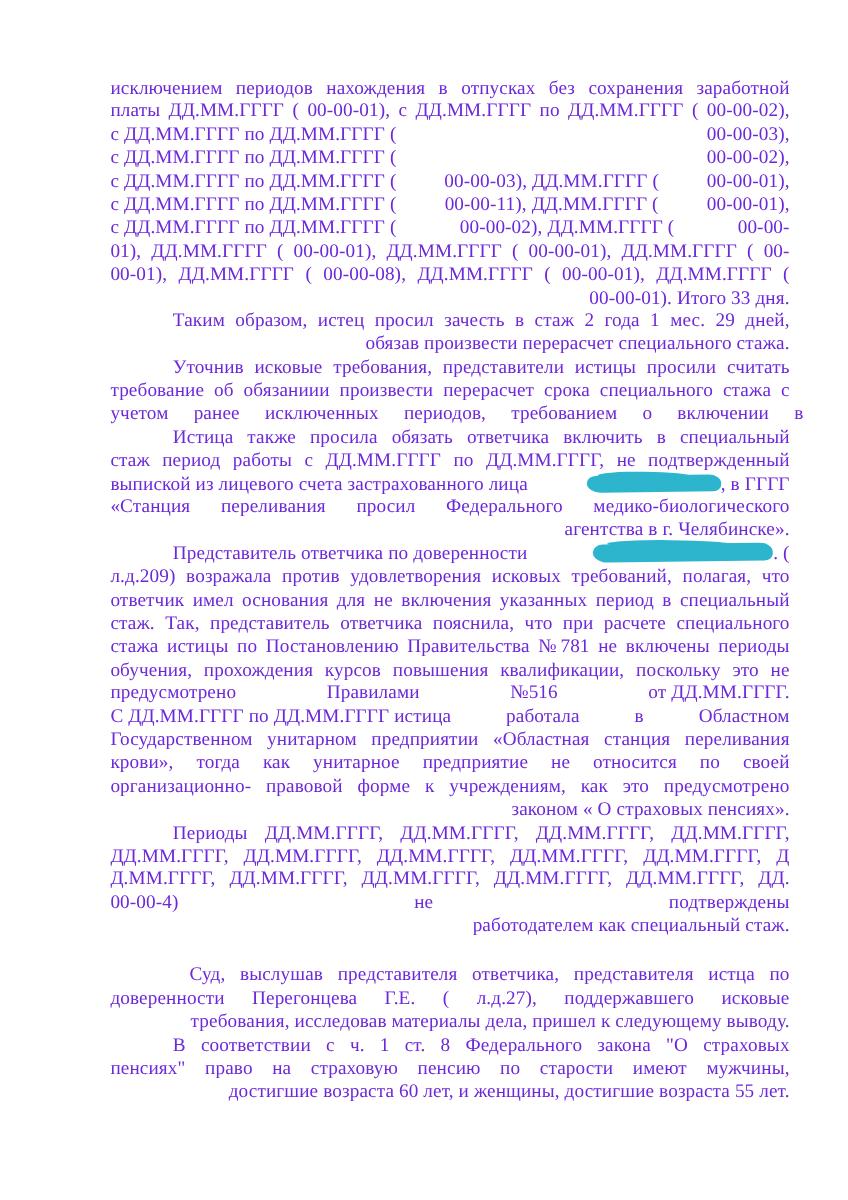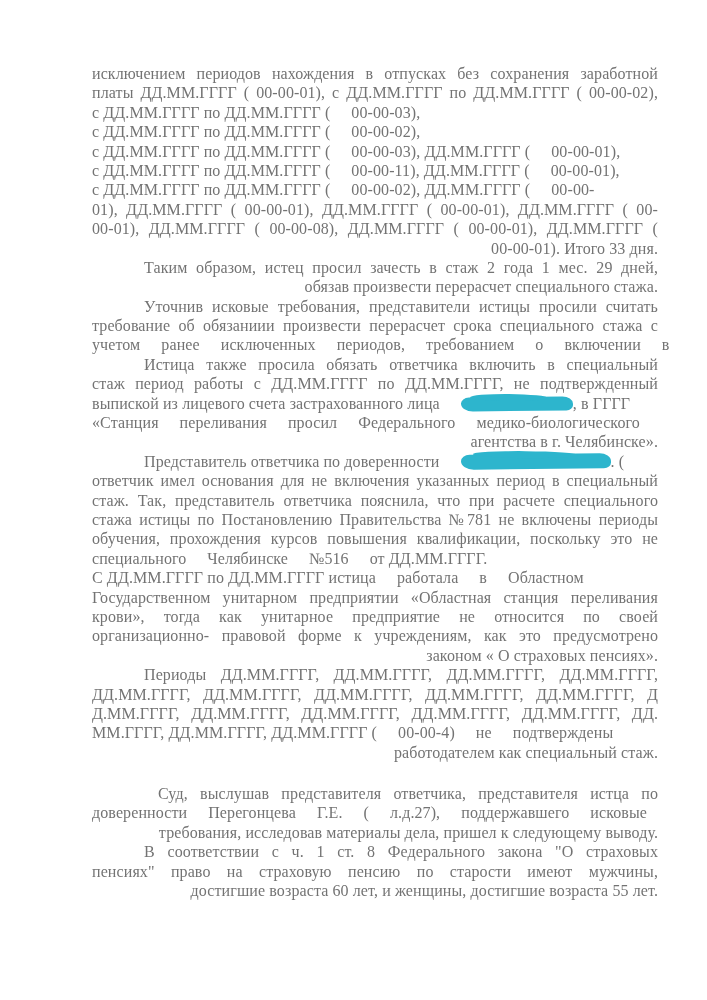--- a/index.html
+++ b/index.html
@@ -4,34 +4,34 @@
 <style>
   html,body{margin:0;padding:0;background:#ffffff;}
   body{width:707px;height:1000px;overflow:hidden;}
   .page{
     position:relative;
     width:707px;height:1000px;
     box-sizing:border-box;
     padding:64px 49px 0 92px;
     font-family:"Liberation Serif","DejaVu Serif",serif;
     font-size:16px;
-    color:#737373;
+    color:#6d28d9;
     background:#ffffff;
   }
   .content{width:566px;}
   .line{
     height:19.4px;
     line-height:19.4px;
     white-space:nowrap;
     overflow:visible;
     letter-spacing:0.1px;
   }
   .line.fill{text-align:justify;text-align-last:justify;}
   .line.left{text-align:right;}
-  .line.split{display:flex;align-items:baseline;gap:21px;}
+  .line.split{display:flex;justify-content:space-between;align-items:baseline;gap:21px;}
   .line.ind1{padding-left:52px;}
   .line.ind2{padding-left:66px;}
   .line.blankrow{height:22px;}
   .seg{white-space:pre;}
   .redact{
     display:inline-block;
     vertical-align:-2px;
     border-radius:12px 16px 10px 18px / 9px 11px 8px 12px;
     transform:rotate(-0.7deg);
     position:relative;
@@ -104,45 +104,45 @@
         <span class="seg">переливания</span>
         <span class="seg">просил</span>
         <span class="seg">Федерального</span>
         <span class="seg">медико-биологического</span>
       </div>
       <div class="line left">агентства в г. Челябинске».</div>
       <div class="line ind1 split">
         <span class="seg">Представитель ответчика по доверенности</span>
         <span class="seg"><span class="redact" style="width: 150px; height: 15px; background: rgb(45, 181, 205);"></span><span>. (</span></span>
       </div>
+      <div class="line fill">л.д.209) возражала против удовлетворения исковых требований, полагая, что</div>
       <div class="line fill">ответчик имел основания для не включения указанных период в специальный</div>
       <div class="line fill">стаж. Так, представитель ответчика пояснила, что при расчете специального</div>
       <div class="line fill">стажа истицы по Постановлению Правительства №781 не включены периоды</div>
       <div class="line fill">обучения, прохождения курсов повышения квалификации, поскольку это не</div>
       <div class="line split">
-        <span class="seg">специального</span>
-        <span class="seg">Челябинске</span>
+        <span class="seg">предусмотрено</span>
+        <span class="seg">Правилами</span>
         <span class="seg">№516</span>
         <span class="seg">от ДД.ММ.ГГГГ.</span>
       </div>
       <div class="line split">
         <span class="seg">С ДД.ММ.ГГГГ по ДД.ММ.ГГГГ истица</span>
         <span class="seg">работала</span>
         <span class="seg">в</span>
         <span class="seg">Областном</span>
       </div>
       <div class="line fill">Государственном унитарном предприятии «Областная станция переливания</div>
       <div class="line fill">крови», тогда как унитарное предприятие не относится по своей</div>
       <div class="line fill">организационно- правовой форме к учреждениям, как это предусмотрено</div>
       <div class="line left">законом « О страховых пенсиях».</div>
       <div class="line ind1 fill">Периоды ДД.ММ.ГГГГ, ДД.ММ.ГГГГ, ДД.ММ.ГГГГ, ДД.ММ.ГГГГ,</div>
       <div class="line fill">ДД.ММ.ГГГГ, ДД.ММ.ГГГГ, ДД.ММ.ГГГГ, ДД.ММ.ГГГГ, ДД.ММ.ГГГГ, Д</div>
       <div class="line fill">Д.ММ.ГГГГ, ДД.ММ.ГГГГ, ДД.ММ.ГГГГ, ДД.ММ.ГГГГ, ДД.ММ.ГГГГ, ДД.</div>
       <div class="line split">
-        <span class="seg">ММ.ГГГГ, ДД.ММ.ГГГГ, ДД.ММ.ГГГГ (</span>
         <span class="seg">00-00-4)</span>
         <span class="seg">не</span>
         <span class="seg">подтверждены</span>
       </div>
       <div class="line left">работодателем как специальный стаж.</div>
       <div class="line blankrow"></div>
       <div class="line ind2 fill">Суд, выслушав представителя ответчика, представителя истца по</div>
       <div class="line split">
         <span class="seg">доверенности</span>
         <span class="seg">Перегонцева</span>

